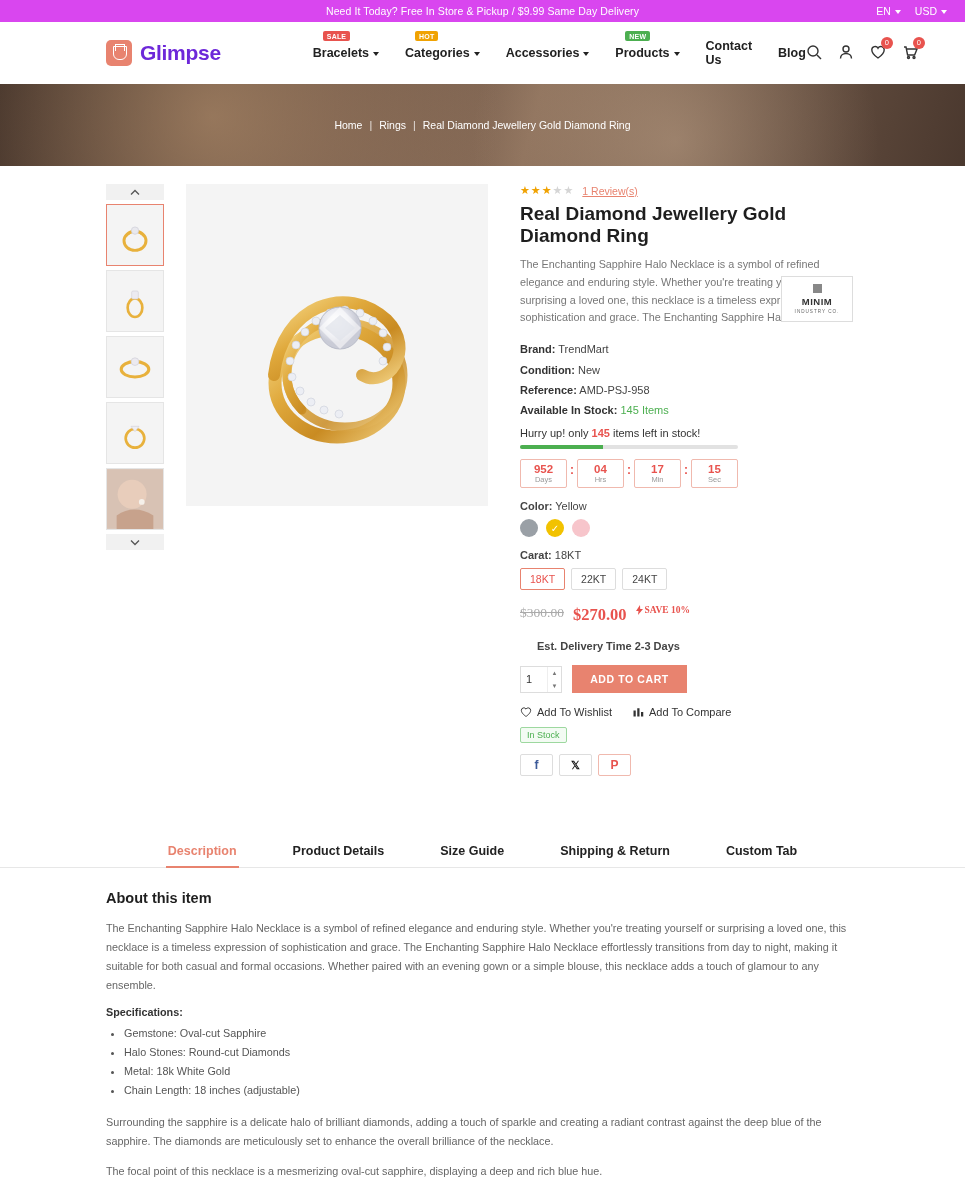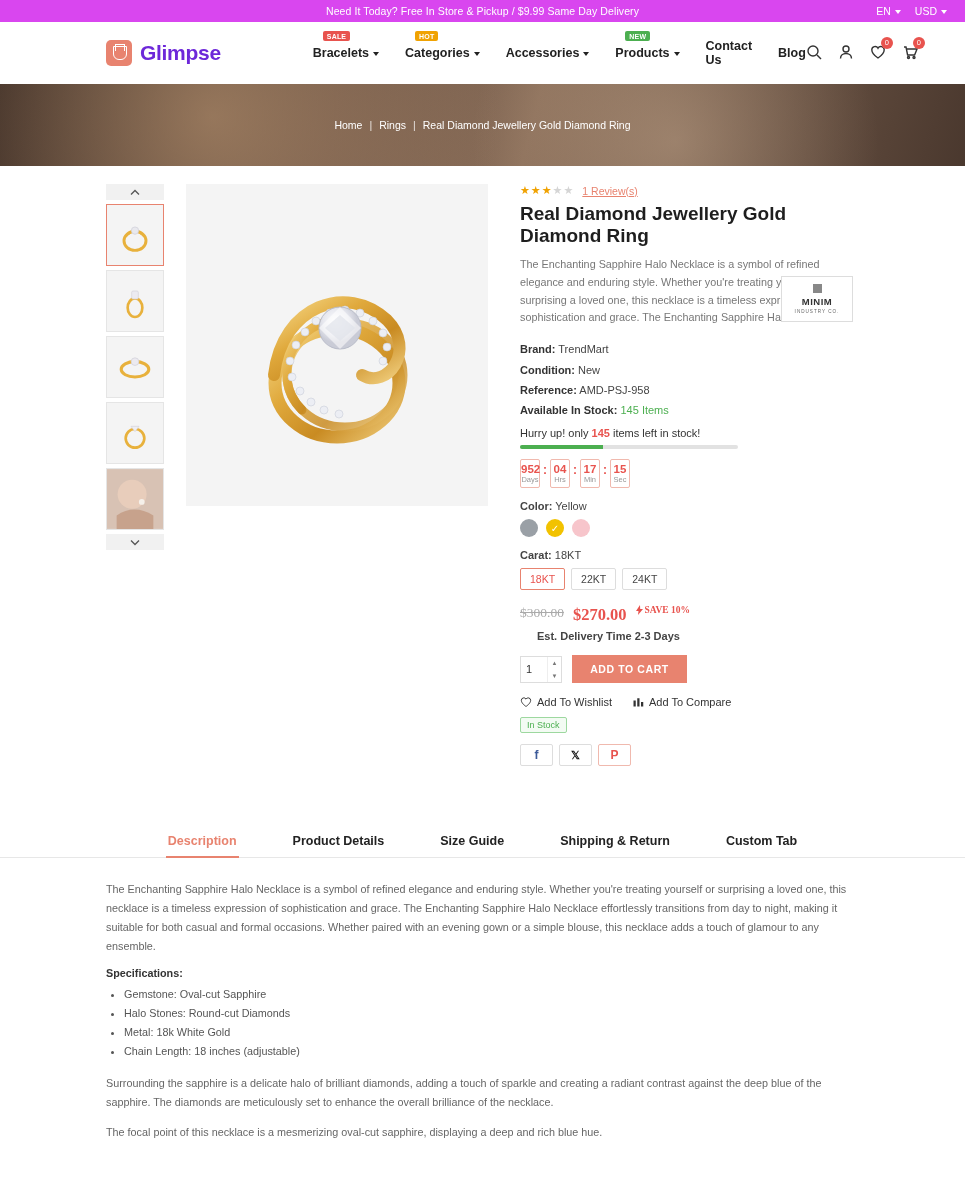--- a/index.html
+++ b/index.html
@@ -245,21 +245,21 @@
     background: #e2e2e2;
     border-radius: 2px;
     margin: 6px 0 10px 0;
     overflow: hidden;
   }
   .progress .bar { height: 100%; width: 38%; background: #4caf50; }
 
   .countdown { display: flex; align-items: flex-start; gap: 3px; }
   .cd-box {
     border: 1px solid #f0b9ae;
-    width: 20px;
+    width: 47px;
     padding: 3px 0 3px 0;
     text-align: center;
     border-radius: 2px;
   }
   .cd-box .v { color: #e8534e; font-size: 11.5px; font-weight: bold; line-height: 1.1; }
   .cd-box .l { color: #999; font-size: 7.5px; }
   .cd-sep { color: #e8534e; font-weight: bold; font-size: 12px; padding-top: 4px; }
 
   .opt-label { font-size: 11px; margin-top: 12px; color: #444; }
   .opt-label b { font-weight: bold; }
@@ -288,21 +288,21 @@
     color: #444;
     cursor: pointer;
     border-radius: 2px;
   }
   .carat.sel { border-color: #e8836f; color: #e8534e; }
 
   .price-row { display: flex; align-items: flex-start; gap: 9px; margin-top: 15px; font-family: Liberation Serif, serif; }
   .price-old { color: #aaa; text-decoration: line-through; font-size: 13.5px; }
   .price-new { color: #e8534e; font-size: 16.5px; font-weight: bold; }
   .save-tag { color: #e8534e; font-size: 9.5px; font-weight: bold; display: flex; align-items: center; gap: 2px; }
-  .delivery { font-size: 11px; color: #444; margin-top: 5px; font-weight: bold; padding-left: 17px; }
+  .delivery { font-size: 11px; color: #444; margin-top: 15px; font-weight: bold; padding-left: 17px; }
 
   .cart-row { display: flex; align-items: center; gap: 10px; margin-top: 13px; }
   .qty {
     width: 42px; height: 27px;
     border: 1px solid #ddd;
     display: flex;
     align-items: center;
     padding-left: 5px;
     font-size: 11px;
     position: relative;
@@ -715,20 +715,21 @@
   <div class="tabs">
     <div class="tab active">Description</div>
     <div class="tab">Product Details</div>
     <div class="tab">Size Guide</div>
     <div class="tab">Shipping &amp; Return</div>
     <div class="tab">Custom Tab</div>
   </div>
 </div>
 
 <div class="tab-body">
+  <h2 class="about-h">About this item</h2>
   <p>The Enchanting Sapphire Halo Necklace is a symbol of refined elegance and enduring style. Whether you're treating yourself or surprising a loved one, this necklace is a timeless expression of sophistication and grace. The Enchanting Sapphire Halo Necklace effortlessly transitions from day to night, making it suitable for both casual and formal occasions. Whether paired with an evening gown or a simple blouse, this necklace adds a touch of glamour to any ensemble.</p>
   <div class="spec-h">Specifications:</div>
   <ul class="spec-list">
     <li>Gemstone: Oval-cut Sapphire</li>
     <li>Halo Stones: Round-cut Diamonds</li>
     <li>Metal: 18k White Gold</li>
     <li>Chain Length: 18 inches (adjustable)</li>
   </ul>
   <p>Surrounding the sapphire is a delicate halo of brilliant diamonds, adding a touch of sparkle and creating a radiant contrast against the deep blue of the sapphire. The diamonds are meticulously set to enhance the overall brilliance of the necklace.</p>
   <p>The focal point of this necklace is a mesmerizing oval-cut sapphire, displaying a deep and rich blue hue.</p>

